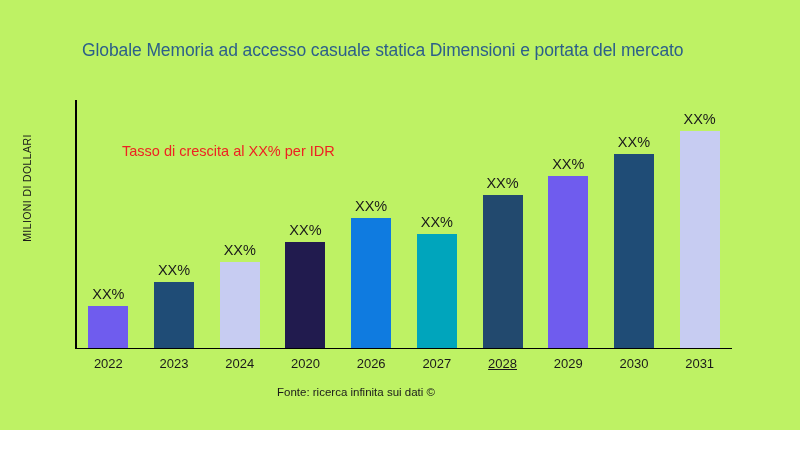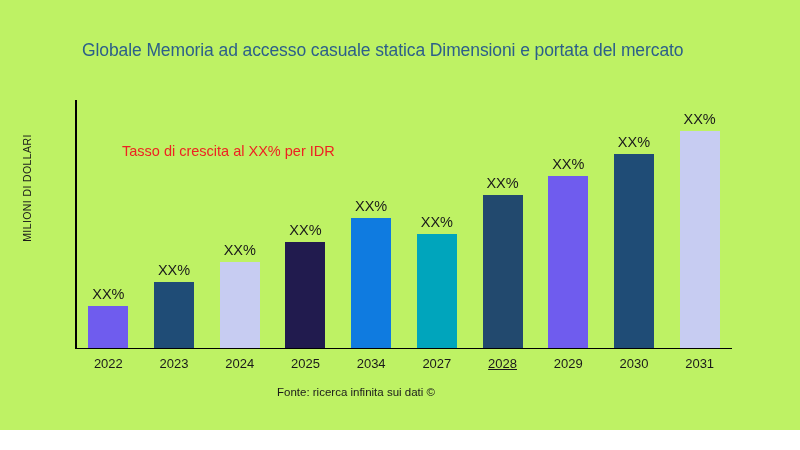--- a/index.html
+++ b/index.html
@@ -149,26 +149,26 @@
       <div class="tick-label" style="left: 174.05px; transform: translateX(-50%); position: absolute;">2023</div>
       <div class="bar-group" style="left: 219.75px; width: 40px; height: 85.6731px; bottom: 102.5px;">
         <div class="bar" style="height: 85.6731px; background: rgb(199, 204, 242);"></div>
         <div class="bar-value" style="bottom: 89.6731px;">XX%</div>
       </div>
       <div class="tick-label" style="left: 239.75px; transform: translateX(-50%); position: absolute;">2024</div>
       <div class="bar-group" style="left: 285.45px; width: 40px; height: 105.663px; bottom: 102.5px;">
         <div class="bar" style="height: 105.663px; background: rgb(33, 27, 78);"></div>
         <div class="bar-value" style="bottom: 109.663px;">XX%</div>
       </div>
-      <div class="tick-label" style="left: 305.45px; transform: translateX(-50%); position: absolute;">2025</div>
+      <div class="tick-label" style="left: 305.45px; transform: translateX(-50%); position: absolute;">2020</div>
       <div class="bar-group" style="left: 351.15px; width: 40px; height: 129.462px; bottom: 102.5px;">
         <div class="bar" style="height: 129.462px; background: rgb(15, 123, 224);"></div>
         <div class="bar-value" style="bottom: 133.462px;">XX%</div>
       </div>
-      <div class="tick-label" style="left: 371.15px; transform: translateX(-50%); position: absolute;">2034</div>
+      <div class="tick-label" style="left: 371.15px; transform: translateX(-50%); position: absolute;">2026</div>
       <div class="bar-group" style="left: 416.85px; width: 40px; height: 113.279px; bottom: 102.5px;">
         <div class="bar" style="height: 113.279px; background: rgb(0, 165, 188);"></div>
         <div class="bar-value" style="bottom: 117.279px;">XX%</div>
       </div>
       <div class="tick-label" style="left: 436.85px; transform: translateX(-50%); position: absolute;">2027</div>
       <div class="bar-group" style="left: 482.55px; width: 40px; height: 152.308px; bottom: 102.5px;">
         <div class="bar" style="height: 152.308px; background: rgb(34, 73, 110);"></div>
         <div class="bar-value" style="bottom: 156.308px;">XX%</div>
       </div>
       <div class="tick-label" style="left: 502.55px; transform: translateX(-50%); position: absolute; text-decoration: underline;">2028</div>

